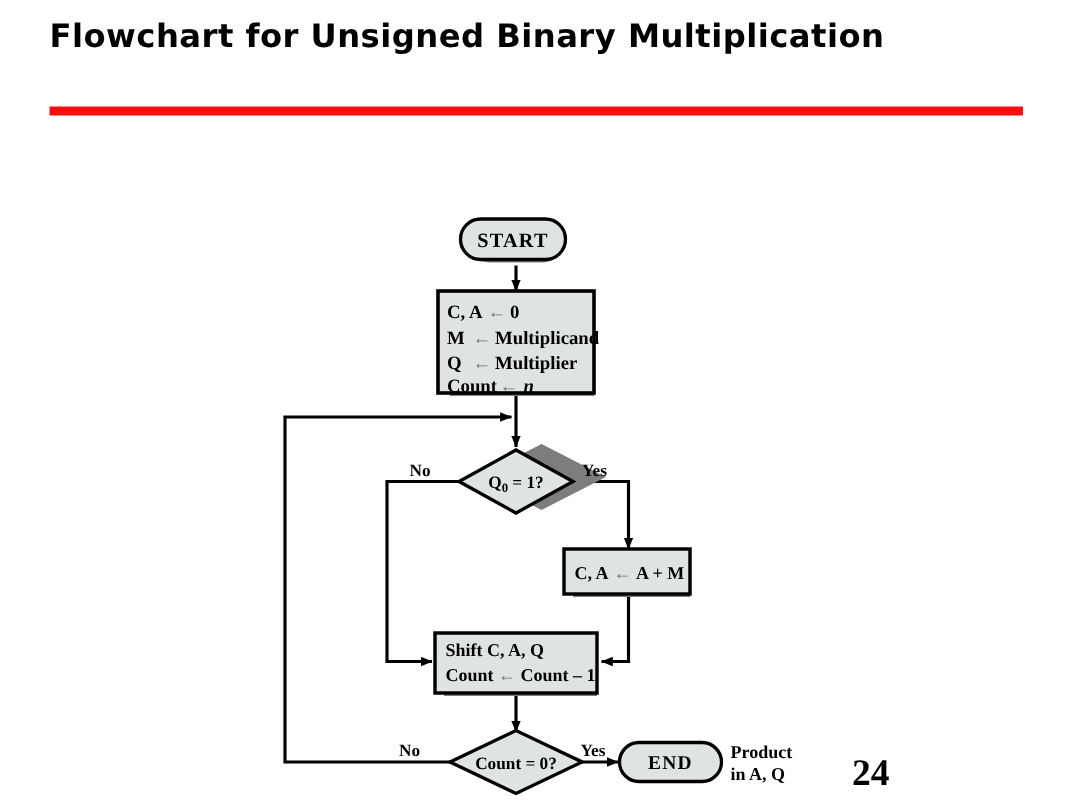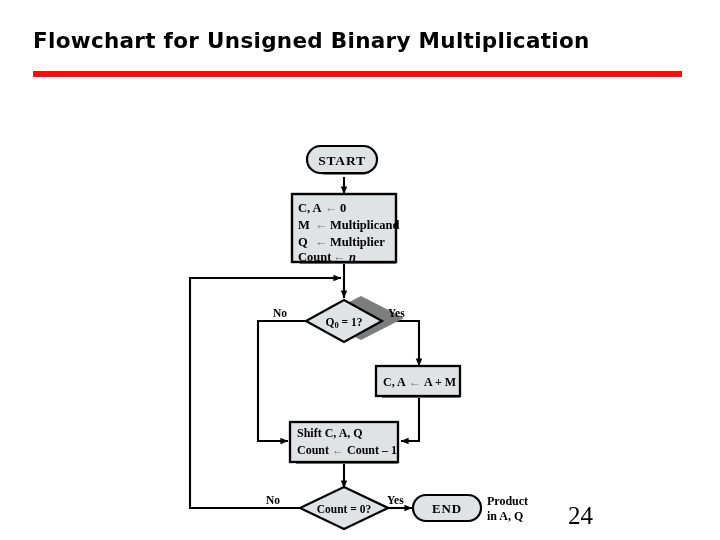--- a/index.html
+++ b/index.html
@@ -16,21 +16,21 @@
     position: relative;
     width: 720px;
     height: 540px;
     background: #ffffff;
   }
 
   
   .title {
     position: absolute;
     left: 33px;
-    top: 26px;
+    top: 10px;
     width: 600px;
     font-family: "DejaVu Sans", sans-serif;
     font-weight: bold;
     font-size: 21.5px;
     line-height: 29px;
     letter-spacing: 0.3px;
     color: #000000;
     white-space: pre-line;
   }
   .title-rule {
@@ -54,20 +54,21 @@
   #chart svg { display: block; }
 
   
   .page-num {
     position: absolute;
     left: 568px;
     top: 502px;
     font-family: "Liberation Serif", serif;
     font-size: 25px;
     color: #000000;
+    font-weight: bold;
   }
 </style>
 </head>
 <body>
 
 <div id="slide">
 
   <div class="title">Flowchart for Unsigned Binary Multiplication</div>
 
   <div class="title-rule"></div>

